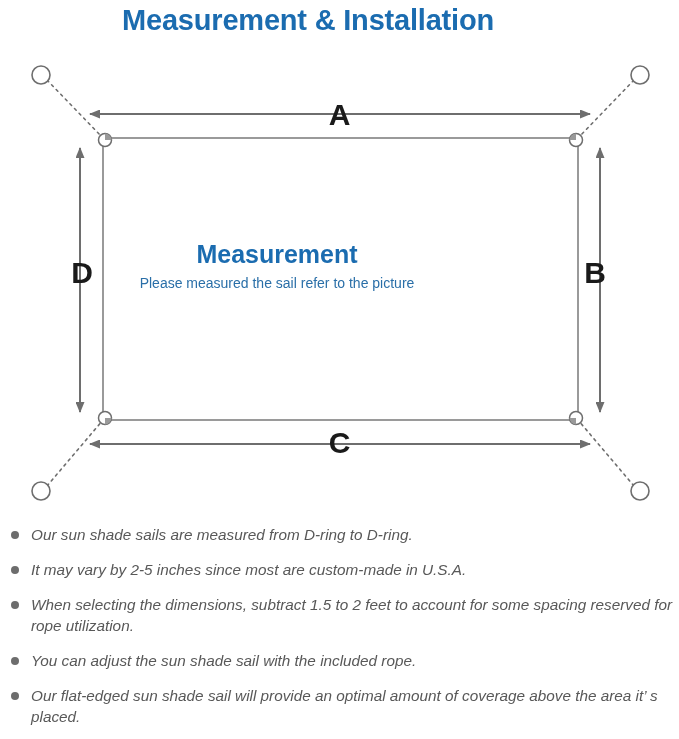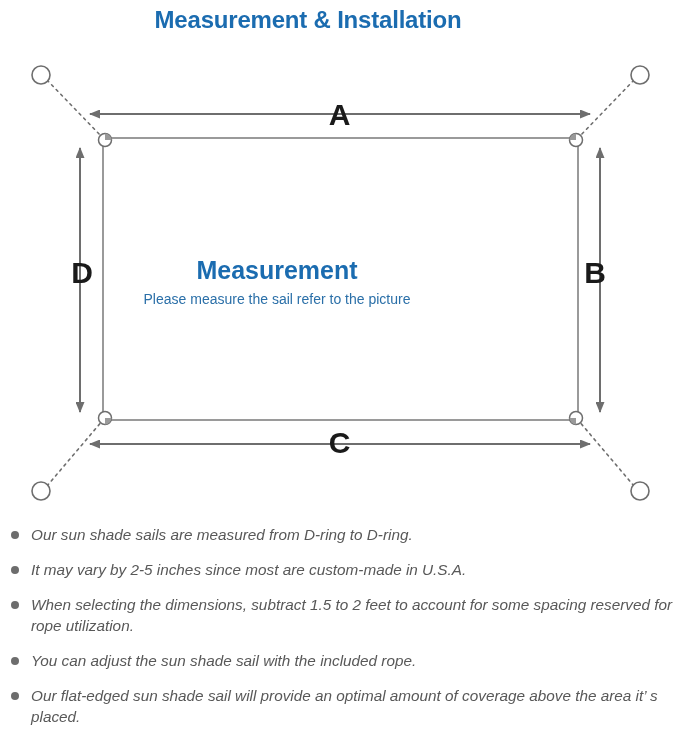--- a/index.html
+++ b/index.html
@@ -16,21 +16,21 @@
     position: relative;
   }
 
   
   .page-title {
     position: absolute;
     top: 0px;
     left: 0;
     width: 616px;
     text-align: center;
-    font-size: 24px;
+    font-size: 29px;
     font-weight: bold;
     color: #1b6cb0;
     letter-spacing: -0.2px;
     line-height: 40px;
     white-space: nowrap;
   }
 
   
   .diagram {
     position: absolute;
@@ -57,21 +57,20 @@
   .dim-d { left: 62px; top: 210px; width: 40px; text-align: center; }
   .dim-b { left: 575px; top: 210px; width: 40px; text-align: center; }
 
   
   .center-block {
     position: absolute;
     left: 0;
     top: 190px;
     width: 554px;
     text-align: center;
-    margin-top: 16px;
   }
   .center-title {
     font-size: 25px;
     font-weight: bold;
     color: #1b6cb0;
     line-height: 32px;
   }
   .center-sub {
     font-size: 14px;
     font-weight: normal;
@@ -163,21 +162,21 @@
     </g>
   </svg>
 
   <div class="dim-letter dim-a">A</div>
   <div class="dim-letter dim-b">B</div>
   <div class="dim-letter dim-c">C</div>
   <div class="dim-letter dim-d">D</div>
 
   <div class="center-block">
     <div class="center-title">Measurement</div>
-    <div class="center-sub">Please measure the sail refer to the picture</div>
+    <div class="center-sub">Please measured the sail refer to the picture</div>
   </div>
 </div>
 
 <div class="notes">
   <div class="note-item">
     <span class="bullet"></span>
     <span>Our sun shade sails are measured from D-ring to D-ring.</span>
   </div>
   <div class="note-item">
     <span class="bullet"></span>

